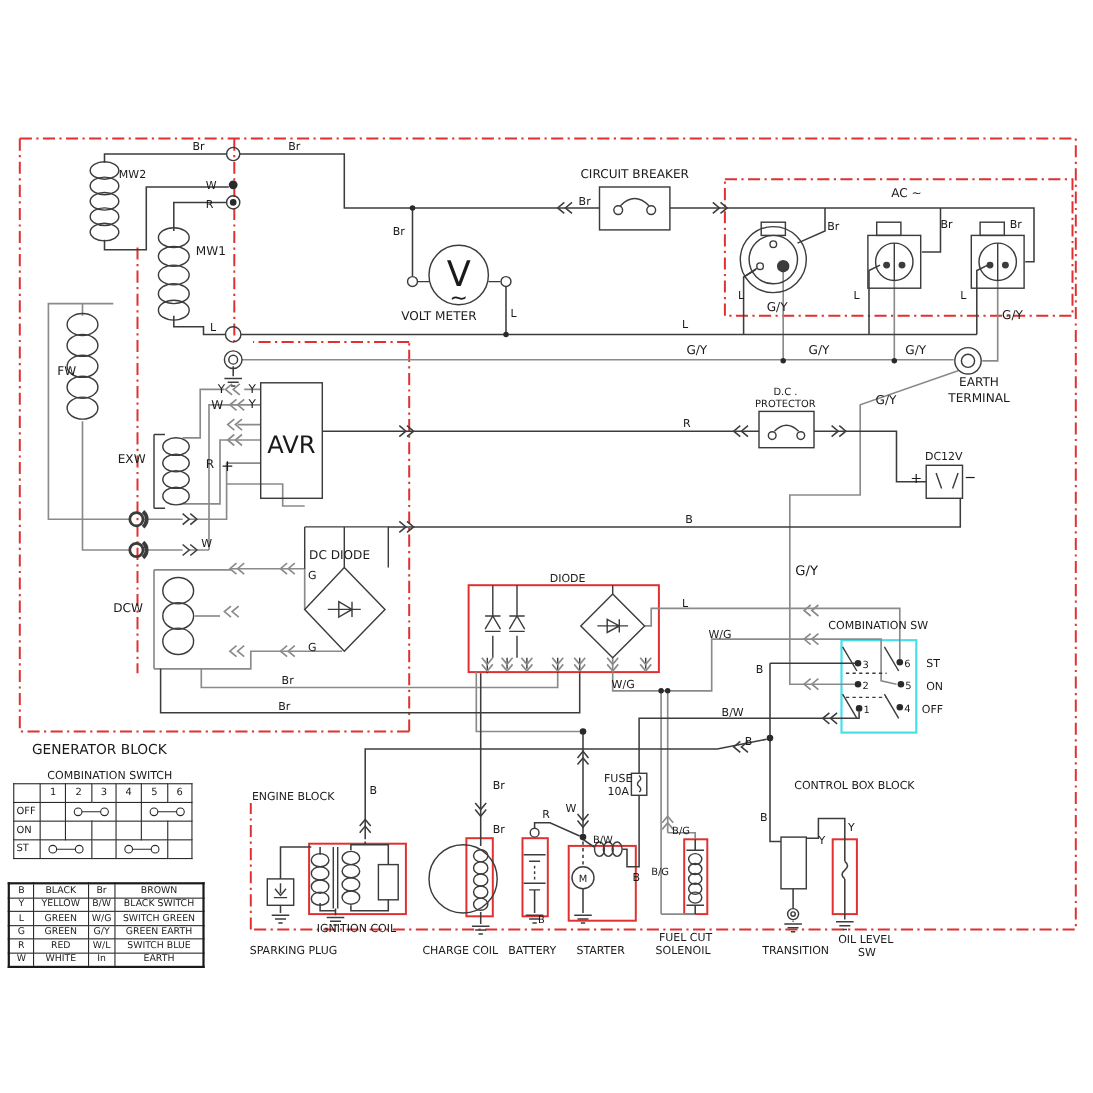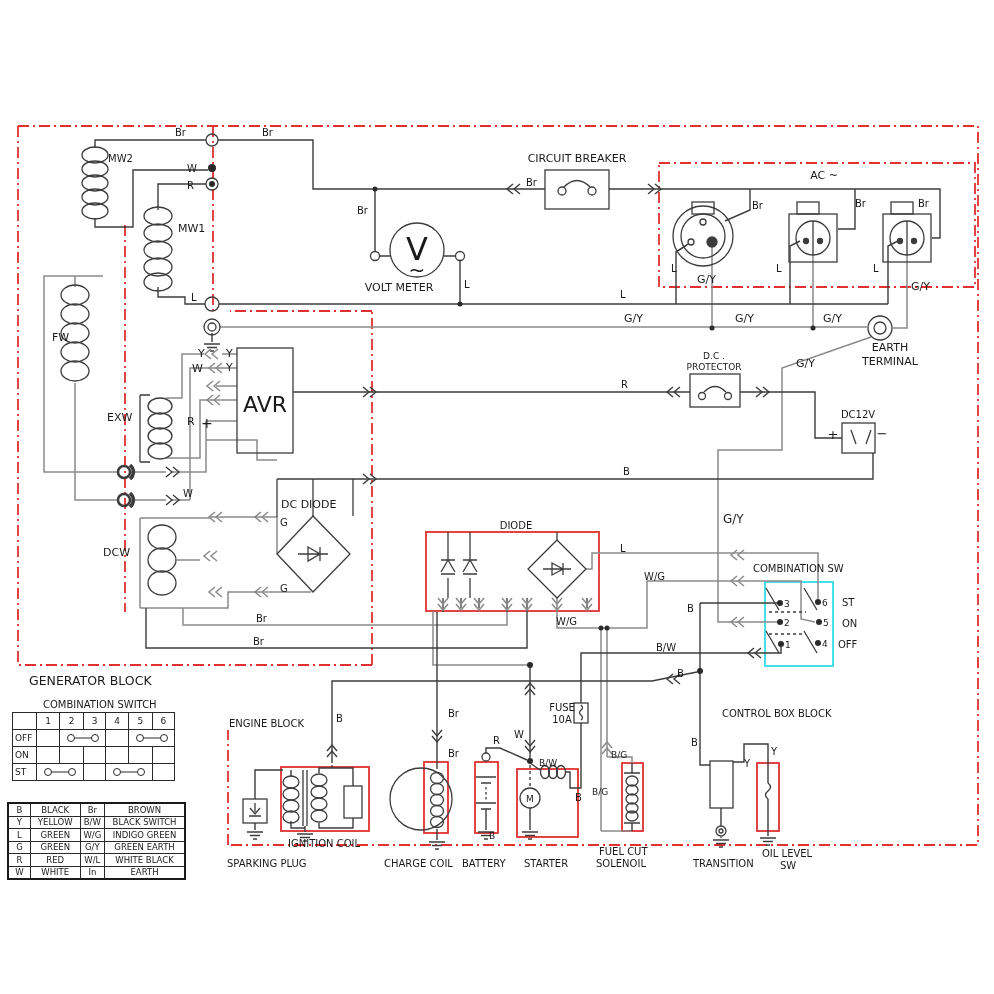--- a/index.html
+++ b/index.html
@@ -576,33 +576,33 @@
   <tr>
           <td>Y</td>
           <td>YELLOW</td>
           <td>B/W</td>
           <td>BLACK  SWITCH</td>
         </tr>
   <tr>
           <td>L</td>
           <td>GREEN</td>
           <td>W/G</td>
-          <td>INDIGO GREEN</td>
+          <td>SWITCH GREEN</td>
         </tr>
   <tr>
           <td>G</td>
           <td>GREEN</td>
           <td>G/Y</td>
           <td>GREEN EARTH</td>
         </tr>
   <tr>
           <td>R</td>
           <td>RED</td>
           <td>W/L</td>
-          <td>WHITE BLACK</td>
+          <td>SWITCH BLUE</td>
         </tr>
   <tr>
           <td>W</td>
           <td>WHITE</td>
           <td>In</td>
           <td>EARTH</td>
         </tr>
 </tbody>
     </table>
 

